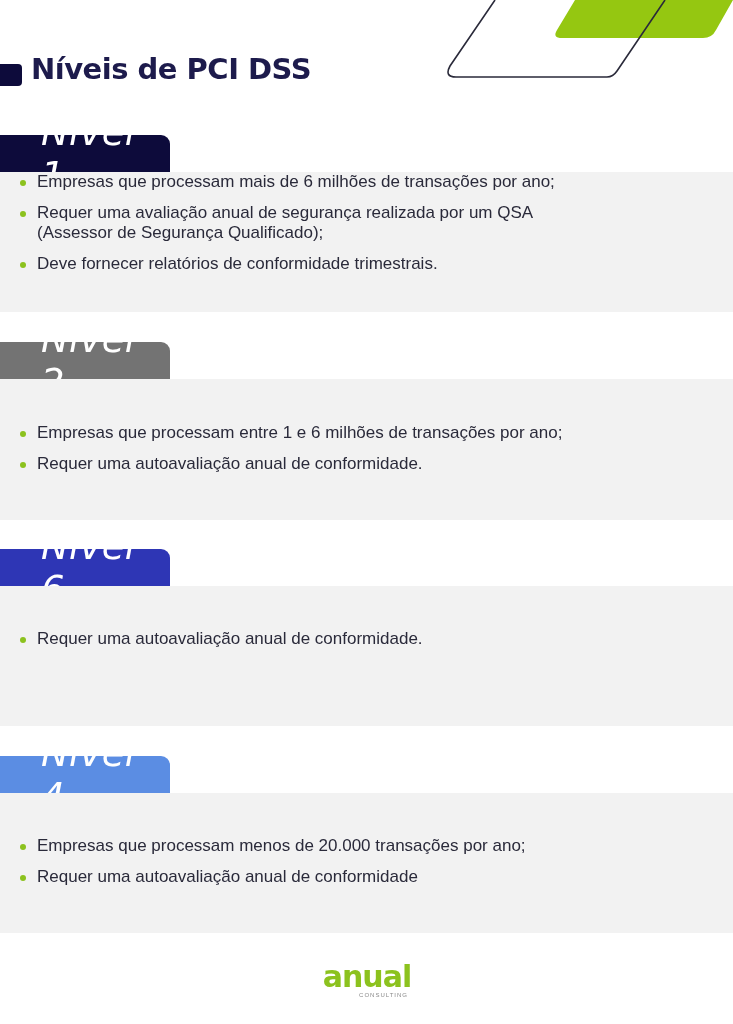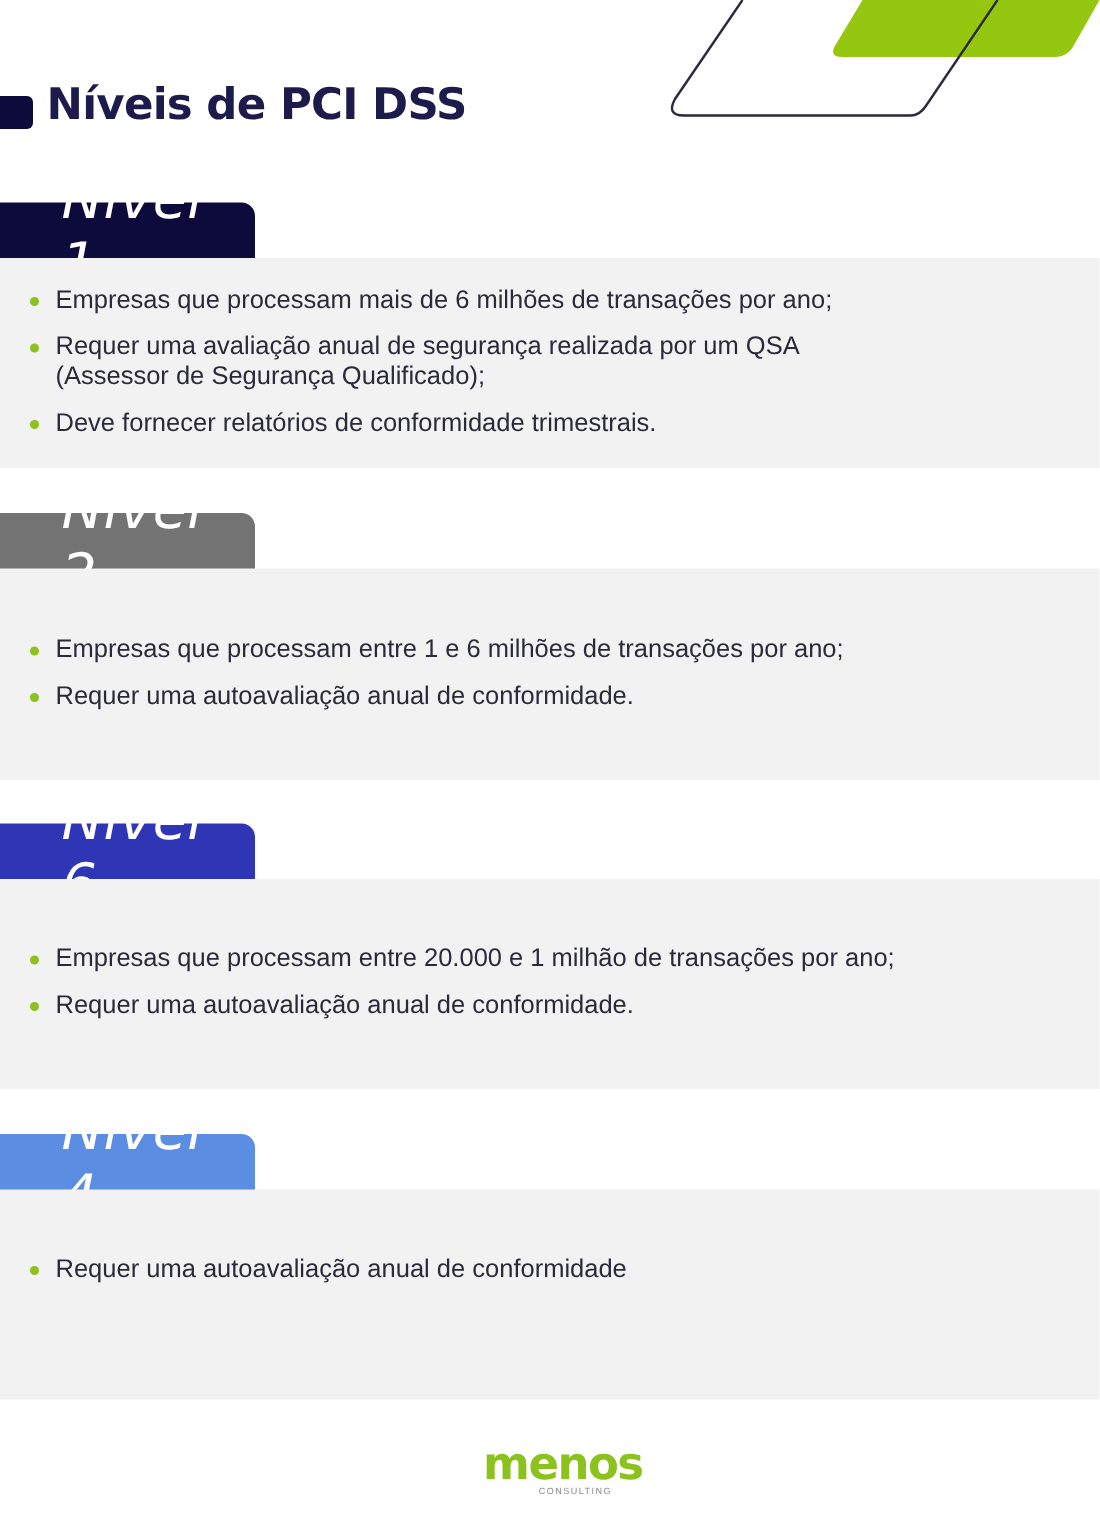--- a/index.html
+++ b/index.html
@@ -41,21 +41,21 @@
 <div class="title-wrap">
   <div class="title-mark"></div>
   <div class="title">Níveis de PCI DSS</div>
 </div>
 
 <div class="level" style="top:135px;">
   <div class="tab" style="background:#0d0b3b;">
     <span>Nível 1</span>
   </div>
   <div class="band" style="height:140px;">
-    <ul style="top:18px;">
+    <ul style="top:0;">
       <li>Empresas que processam mais de 6 milhões de transações por ano;</li>
       <li style="width:560px;">Requer uma avaliação anual de segurança realizada por um QSA (Assessor de Segurança Qualificado);</li>
       <li>Deve fornecer relatórios de conformidade trimestrais.</li>
     </ul>
   </div>
 </div>
 
 <div class="level" style="top:342px;">
   <div class="tab" style="background:#737373;">
     <span>Nível 2</span>
@@ -67,33 +67,33 @@
     </ul>
   </div>
 </div>
 
 <div class="level" style="top:549px;">
   <div class="tab" style="background:#2e36b5;">
     <span>Nível 6</span>
   </div>
   <div class="band" style="height:140px;">
     <ul style="top:43px;">
-      <li>Empresas que processam entre 20.000 e 1 milhão de transações por ano;</li>
       <li>Requer uma autoavaliação anual de conformidade.</li>
     </ul>
   </div>
 </div>
 
 <div class="level" style="top:756px;">
   <div class="tab" style="background:#5b8de3;">
     <span>Nível 4</span>
   </div>
   <div class="band" style="height:140px;">
     <ul style="top:43px;">
+      <li>Empresas que processam menos de 20.000 transações por ano;</li>
       <li>Requer uma autoavaliação anual de conformidade</li>
     </ul>
   </div>
 </div>
 
 <div class="logo">
-  <div class="logo-word">menos</div>
+  <div class="logo-word">anual</div>
   <div class="logo-sub">CONSULTING</div>
 </div>
 
 </body></html>

